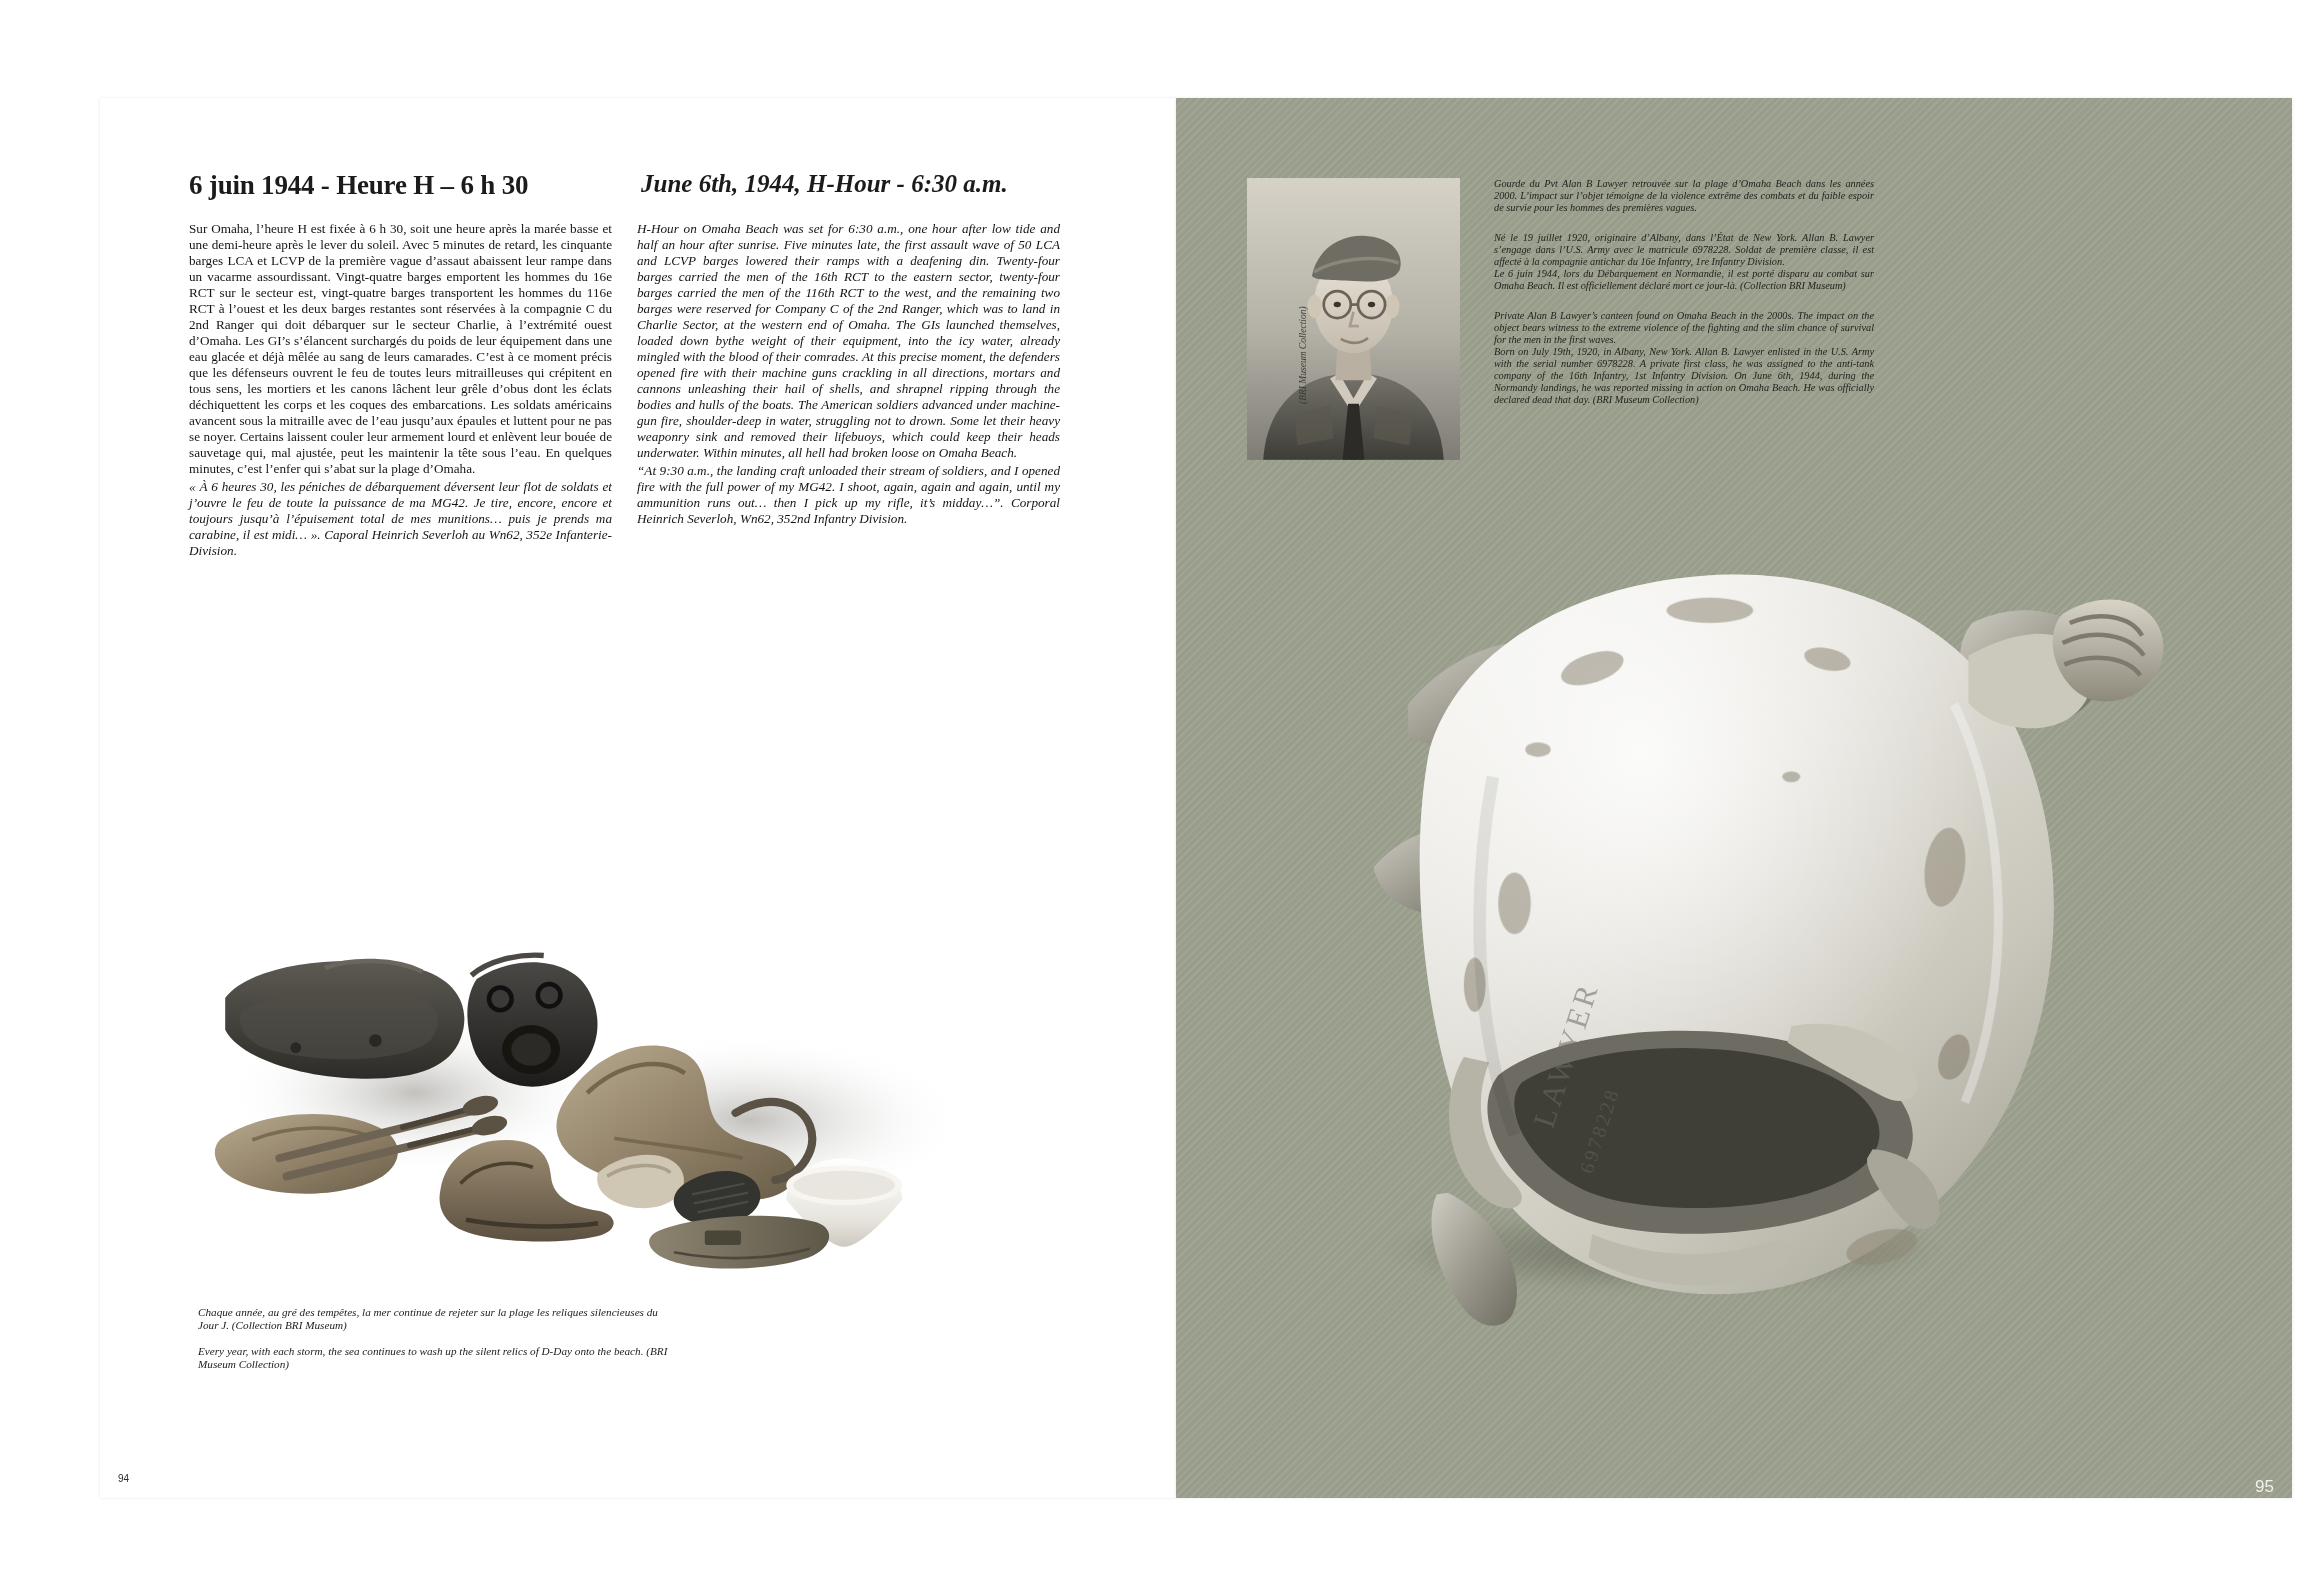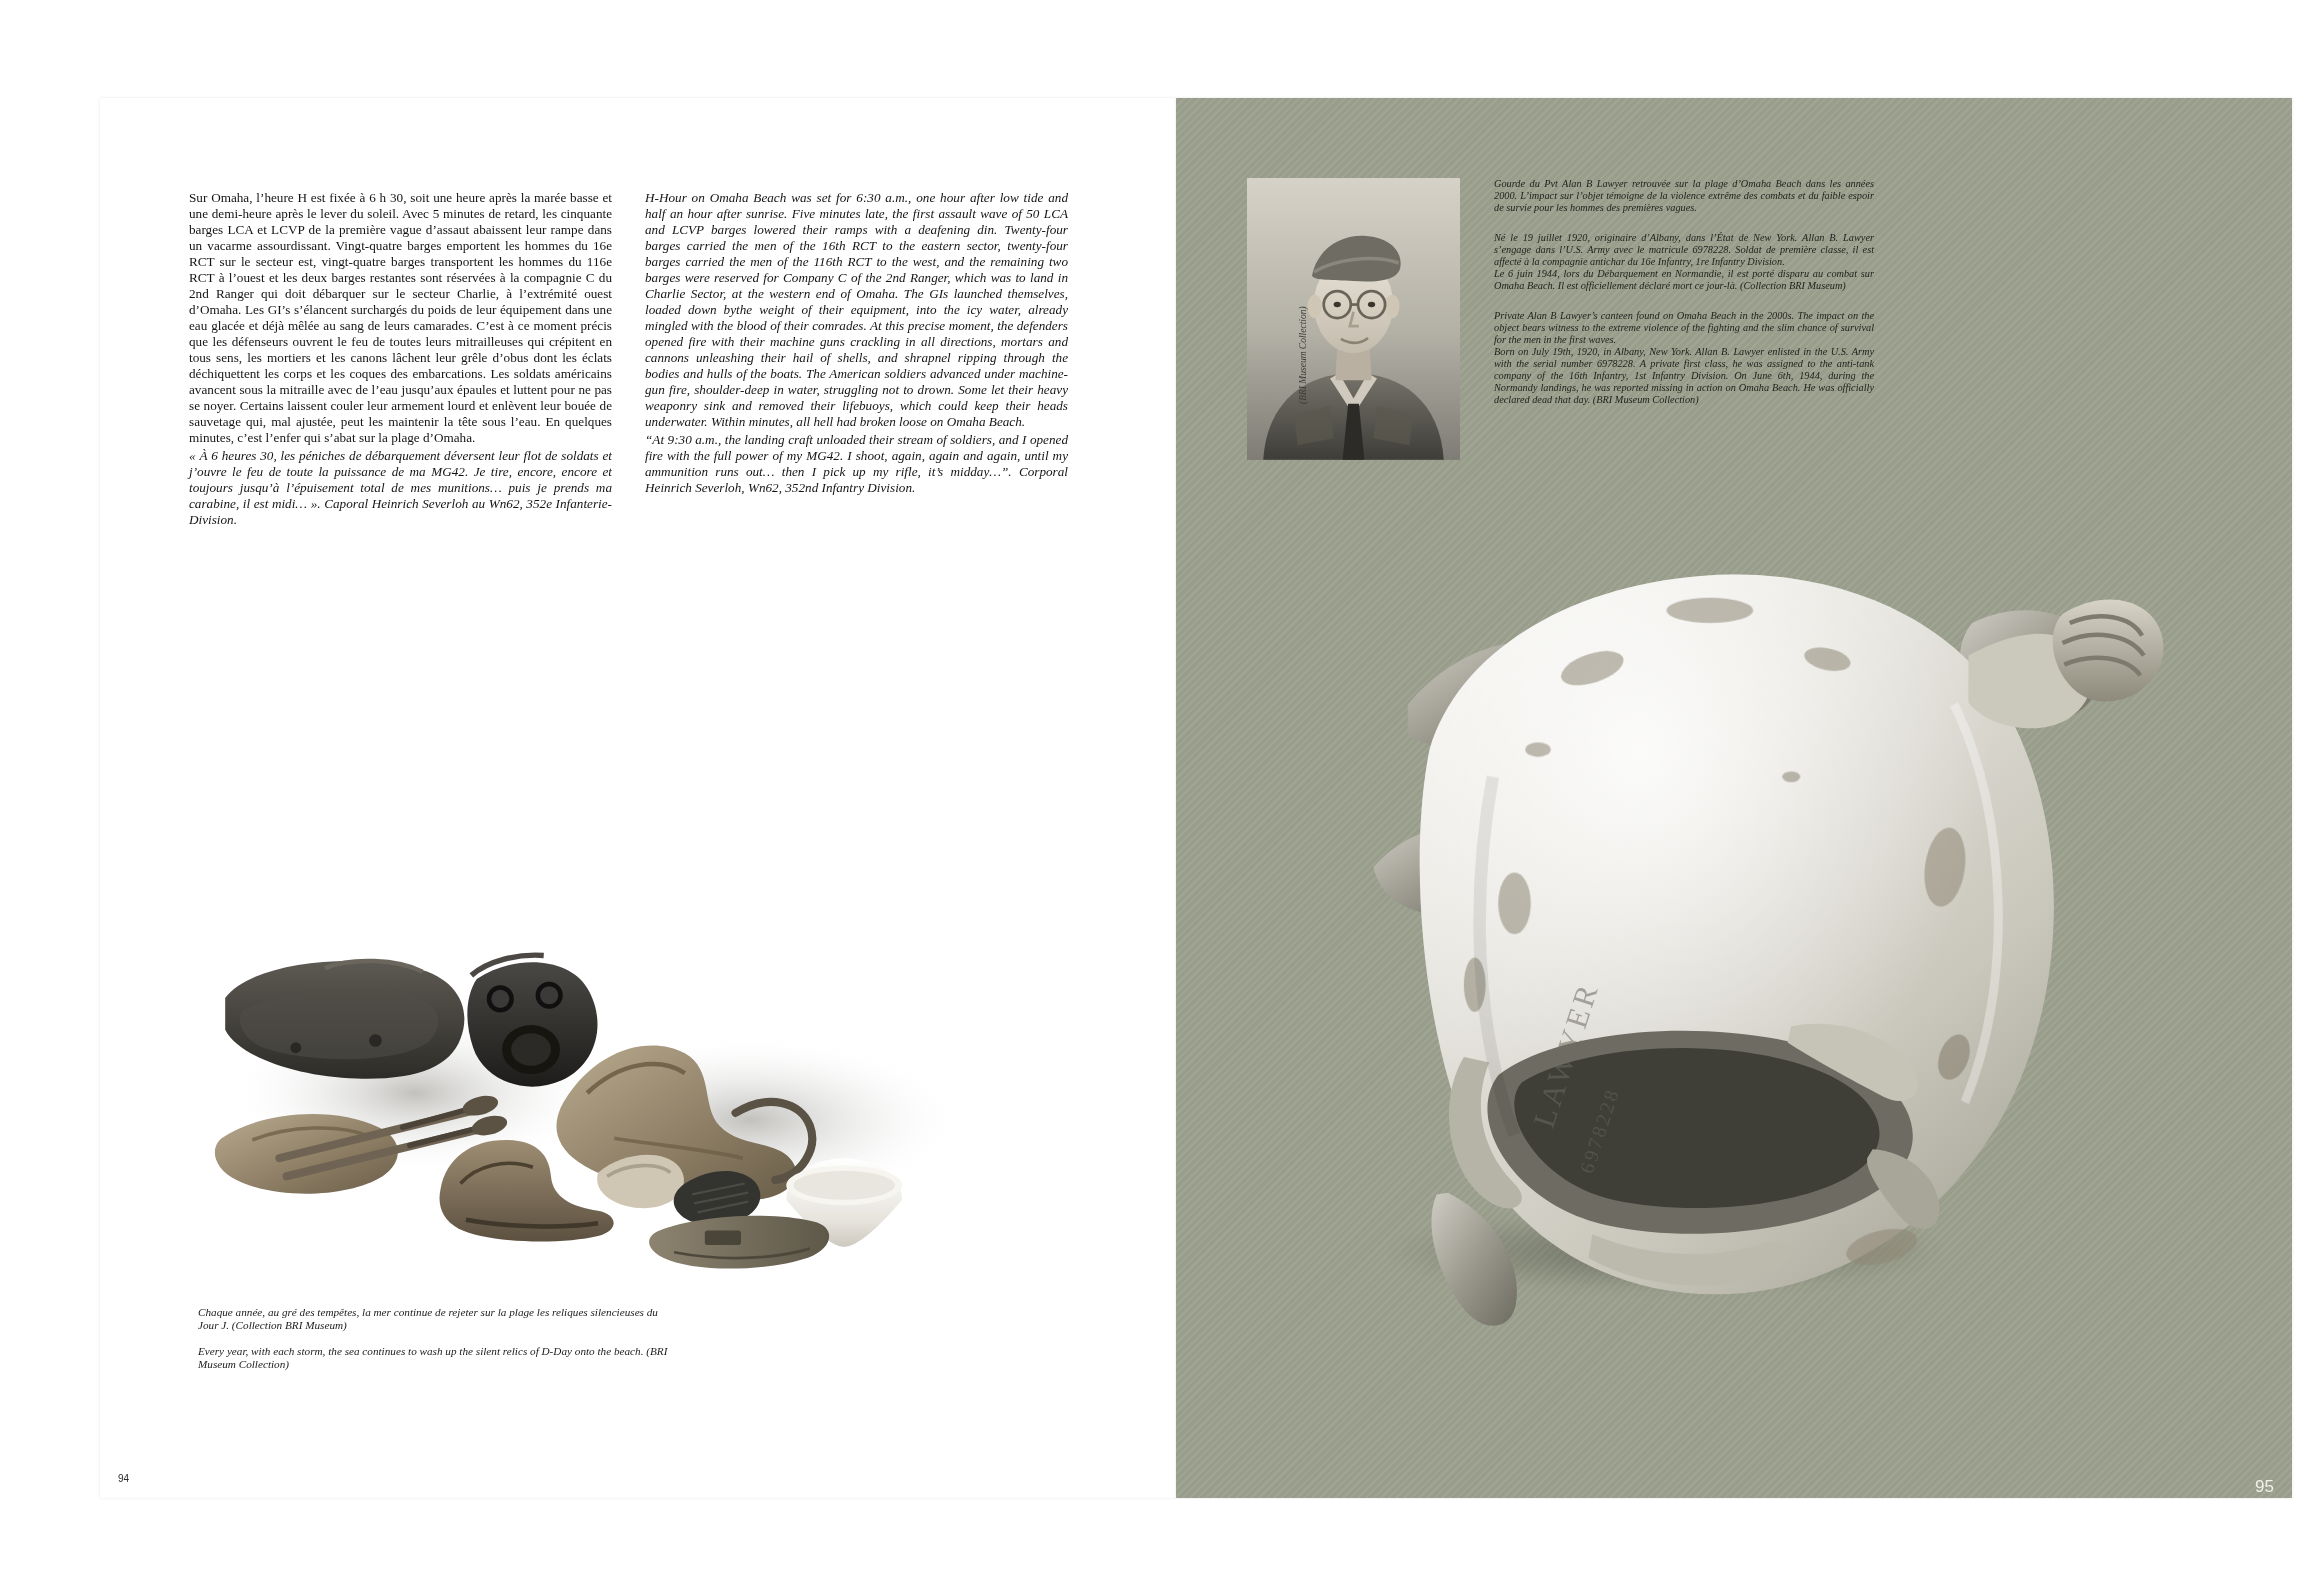--- a/index.html
+++ b/index.html
@@ -53,21 +53,21 @@
   .head-en {
     width: 434px;
     font-family: "Liberation Serif", serif;
     font-weight: bold;
     font-style: italic;
     font-size: 25px;
     color: #1b1b1b;
   }
   .cols {
     display: flex;
-    gap: 33px;
+    gap: 25px;
     margin-top: 20px;
   }
   .col {
     width: 423px;
   }
   .col p {
     margin: 0 0 0 0;
     font-family: "Liberation Serif", serif;
     font-size: 13.2px;
     line-height: 16px;
@@ -199,20 +199,26 @@
   }
 </style>
 </head>
 <body>
 
 <div class="spread">
 
   <div class="page-left">
 
     <div class="inner">
+      <div class="heads">
+        <div class="head-fr">6 juin 1944 - Heure H – 6 h 30</div>
+        <div class="head-en">
+          <span>June 6th, 1944, H-Hour - 6:30 a.m.</span>
+        </div>
+      </div>
 
       <div class="cols">
         <div class="col col-fr">
           <p>Sur Omaha, l’heure H est fixée à 6 h 30, soit une heure après la marée basse et une demi-heure après le lever du soleil. Avec 5 minutes de retard, les cinquante barges LCA et LCVP de la première vague d’assaut abaissent leur rampe dans un vacarme assourdissant. Vingt-quatre barges emportent les hommes du 16e RCT sur le secteur est, vingt-quatre barges transportent les hommes du 116e RCT à l’ouest et les deux barges restantes sont réservées à la compagnie C du 2nd Ranger qui doit débarquer sur le secteur Charlie, à l’extrémité ouest d’Omaha. Les GI’s s’élancent surchargés du poids de leur équipement dans une eau glacée et déjà mêlée au sang de leurs camarades. C’est à ce moment précis que les défenseurs ouvrent le feu de toutes leurs mitrailleuses qui crépitent en tous sens, les mortiers et les canons lâchent leur grêle d’obus dont les éclats déchiquettent les corps et les coques des embarcations. Les soldats américains avancent sous la mitraille avec de l’eau jusqu’aux épaules et luttent pour ne pas se noyer. Certains laissent couler leur armement lourd et enlèvent leur bouée de sauvetage qui, mal ajustée, peut les maintenir la tête sous l’eau. En quelques minutes, c’est l’enfer qui s’abat sur la plage d’Omaha.</p>
           <p class="quote">« À 6 heures 30, les péniches de débarquement déversent leur flot de soldats et j’ouvre le feu de toute la puissance de ma MG42. Je tire, encore, encore et toujours jusqu’à l’épuisement total de mes munitions… puis je prends ma carabine, il est midi… ». Caporal Heinrich Severloh au Wn62, 352e Infanterie-Division.</p>
         </div>
         <div class="col col-en">
           <p class="body">H-Hour on Omaha Beach was set for 6:30 a.m., one hour after low tide and half an hour after sunrise. Five minutes late, the first assault wave of 50 LCA and LCVP barges lowered their ramps with a deafening din. Twenty-four barges carried the men of the 16th RCT to the eastern sector, twenty-four barges carried the men of the 116th RCT to the west, and the remaining two barges were reserved for Company C of the 2nd Ranger, which was to land in Charlie Sector, at the western end of Omaha. The GIs launched themselves, loaded down bythe weight of their equipment, into the icy water, already mingled with the blood of their comrades. At this precise moment, the defenders opened fire with their machine guns crackling in all directions, mortars and cannons unleashing their hail of shells, and shrapnel ripping through the bodies and hulls of the boats. The American soldiers advanced under machine-gun fire, shoulder-deep in water, struggling not to drown. Some let their heavy weaponry sink and removed their lifebuoys, which could keep their heads underwater. Within minutes, all hell had broken loose on Omaha Beach.</p>
           <p class="quote">“At 9:30 a.m., the landing craft unloaded their stream of soldiers, and I opened fire with the full power of my MG42. I shoot, again, again and again, until my ammunition runs out… then I pick up my rifle, it’s midday…”. Corporal Heinrich Severloh, Wn62, 352nd Infantry Division.</p>
         </div>

